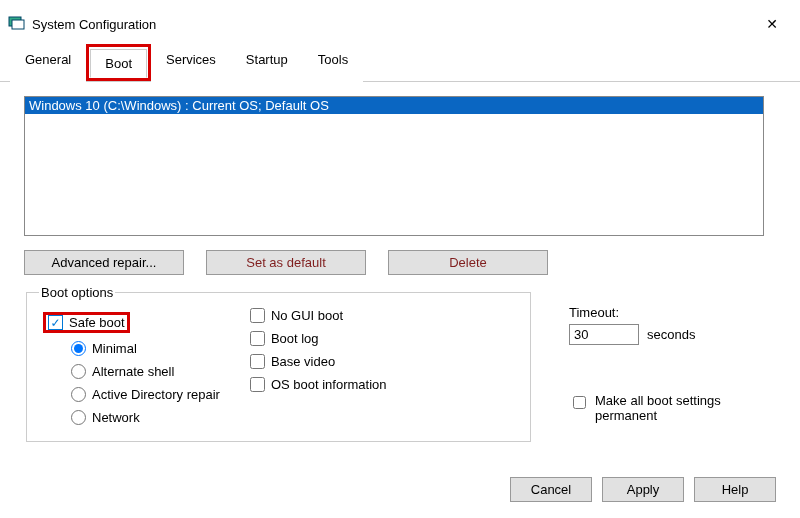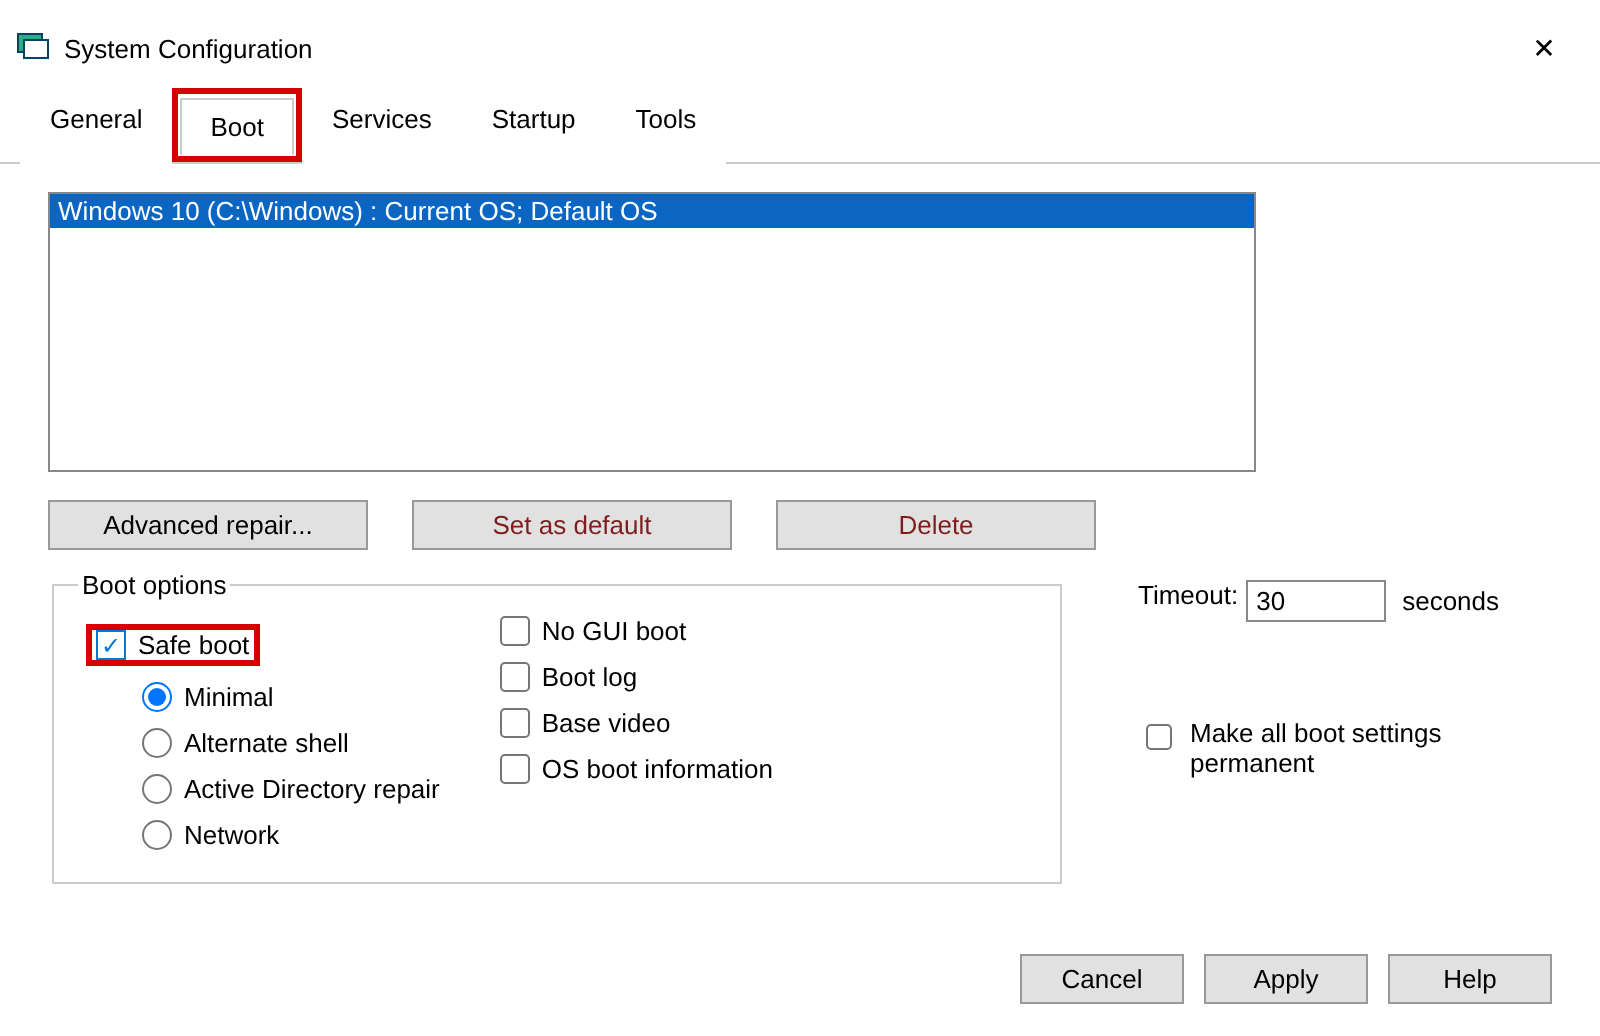--- a/index.html
+++ b/index.html
@@ -6,37 +6,37 @@
 body { margin: 0; background: #fff; width: 800px; height: 518px; position: relative; }
 .titlebar { height: 32px; display: flex; align-items: flex-end; padding: 0 8px; }
 .titlebar .icon { width: 18px; height: 18px; margin-right: 6px; }
 .titlebar .title { flex: 1; }
 .titlebar .close { width: 40px; text-align: center; font-size: 14px; cursor: default; }
 .tabs { display: flex; padding: 0 10px; border-bottom: 1px solid #ccc; margin-top: 12px; }
 .tab { padding: 6px 14px; border: 1px solid transparent; position: relative; top: 1px; background: #fff; cursor: default; }
 .tab.active { border: 1px solid #ccc; border-bottom: 1px solid #fff; }
 .tab-hl { border: 3px solid #d60000; padding: 1px; display: inline-block; }
 .content { padding: 14px 24px; }
-.listbox { border: 1px solid #888; height: 140px; width: 604px; overflow: auto; }
+.listbox { border: 1px solid #888; height: 140px; width: 740px; overflow: auto; }
 .listitem { background: #0a66c2; color: #fff; padding: 1px 4px; }
 .btnrow { margin: 14px 0 10px 0; display: flex; gap: 22px; }
 button { font-size: 13px; padding: 4px 12px; min-width: 160px; background: #e1e1e1; border: 1px solid #999; cursor: default; }
 button:disabled { color: #7f1d1d; }
 .lower { display: flex; gap: 36px; }
 fieldset { border: 1px solid #ccc; padding: 8px 12px 16px 12px; }
 .boot-options { flex: 0 0 505px; display: flex; gap: 30px; }
 .col { display: flex; flex-direction: column; gap: 8px; margin-top: 4px; }
 .col.left { margin-left: 4px; }
 .safe-hl { border: 3px solid #d60000; padding: 0 2px; display: inline-flex; align-items: center; gap: 4px; width: fit-content; }
 .chk { display: inline-flex; align-items: center; gap: 6px; }
 .chk input[type=checkbox] { width: 15px; height: 15px; margin: 0; }
 .radio { display: inline-flex; align-items: center; gap: 6px; margin-left: 28px; }
 .radio input[type=radio] { width: 15px; height: 15px; margin: 0; }
-.timeout { display: flex; flex-direction: row; gap: 4px; margin-top: 5px; }
-.timeout-row { display: flex; align-items: center; gap: 8px; justify-content: center; }
+.timeout { display: flex; flex-direction: column; gap: 4px; margin-top: 20px; }
+.timeout-row { display: flex; align-items: center; gap: 8px; }
 .timeout-row input { width: 70px; border: 1px solid #888; padding: 2px 4px; text-align: left; }
 .perm { margin-top: 48px; display: flex; gap: 6px; align-items: flex-start; }
 .dlgbtns { position: absolute; bottom: 16px; right: 24px; display: flex; gap: 10px; }
 .dlgbtns button { min-width: 82px; padding: 4px 0; }
 .ok-hl { border: 3px solid #d60000; padding: 0; }
 .ok-hl button { min-width: 94px; }
 legend { padding: 0 2px; }
 .chkbox-svg { width: 15px; height: 15px; border: 1px solid #0078d7; display: inline-flex; align-items: center; justify-content: center; color: #0078d7; font-size: 12px; }
 </style>
 </head>

